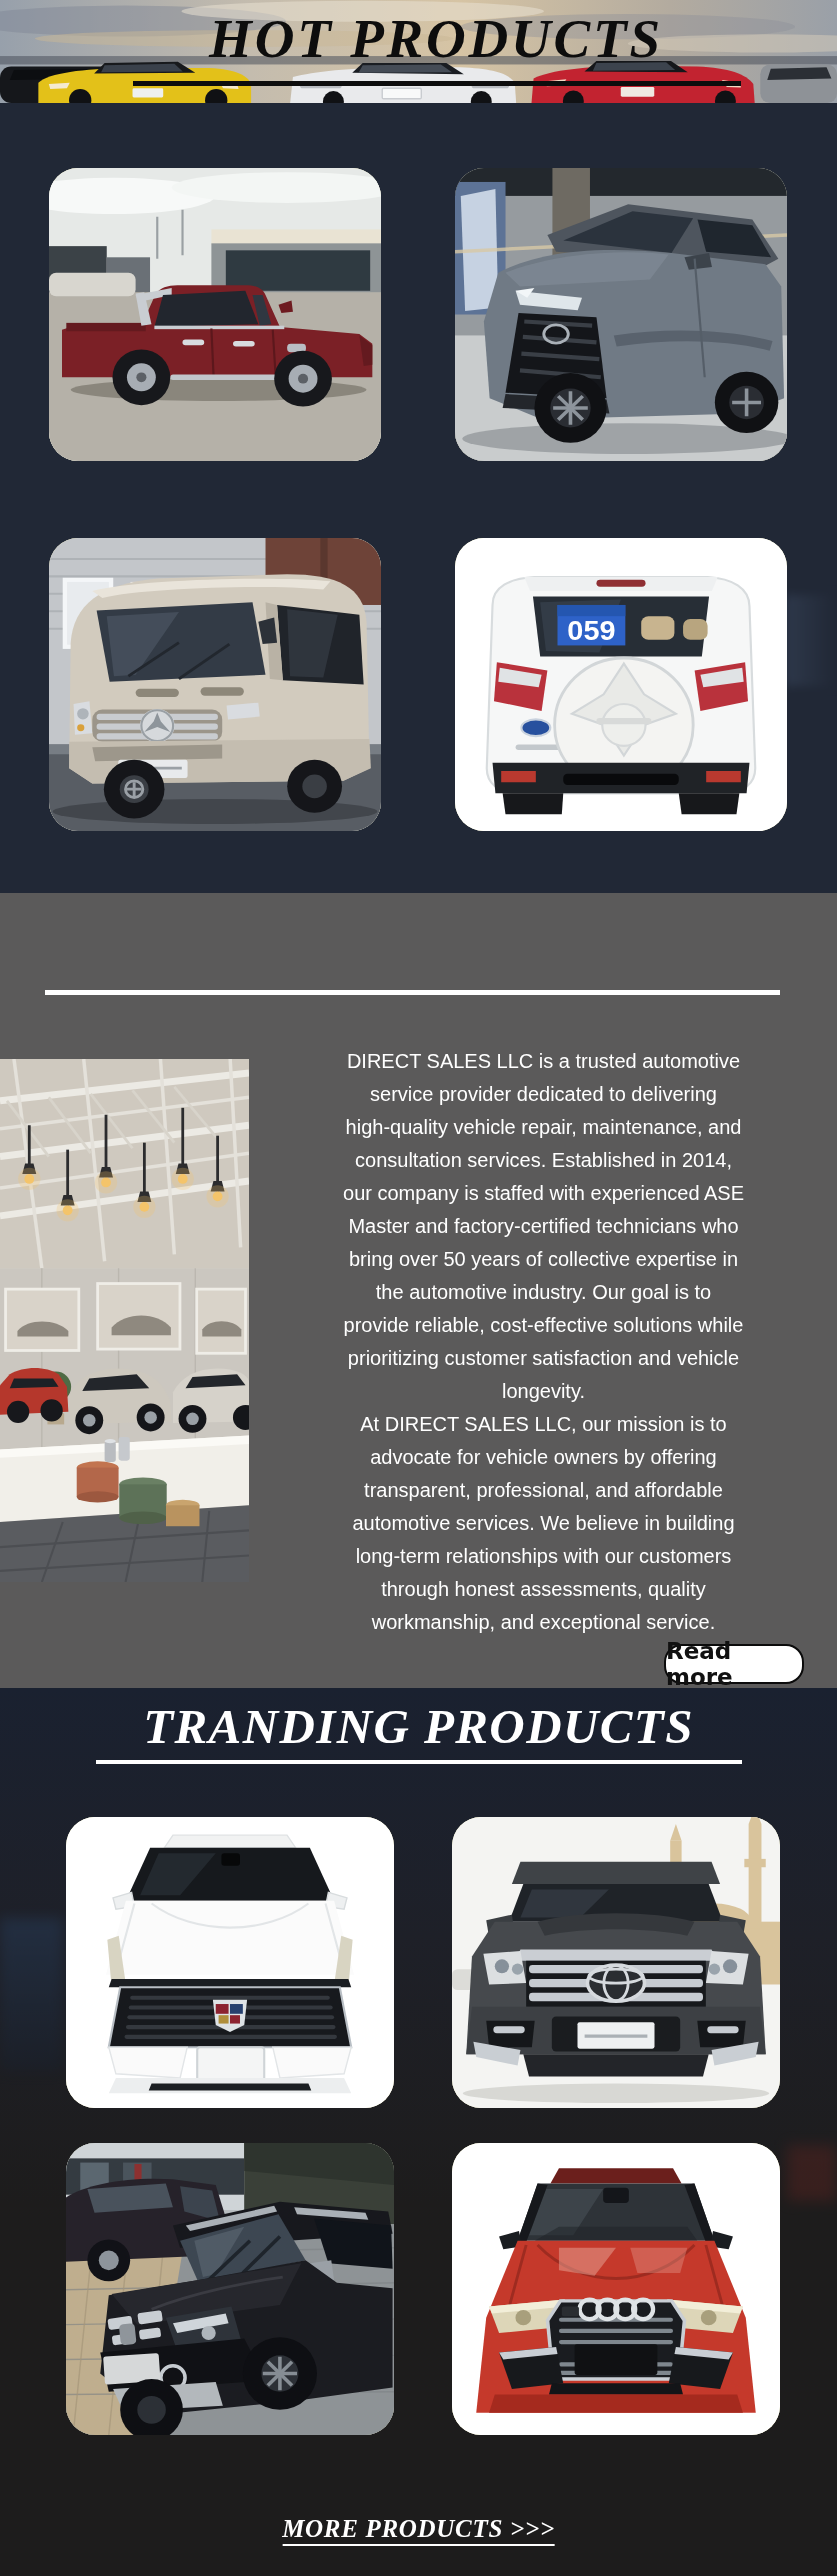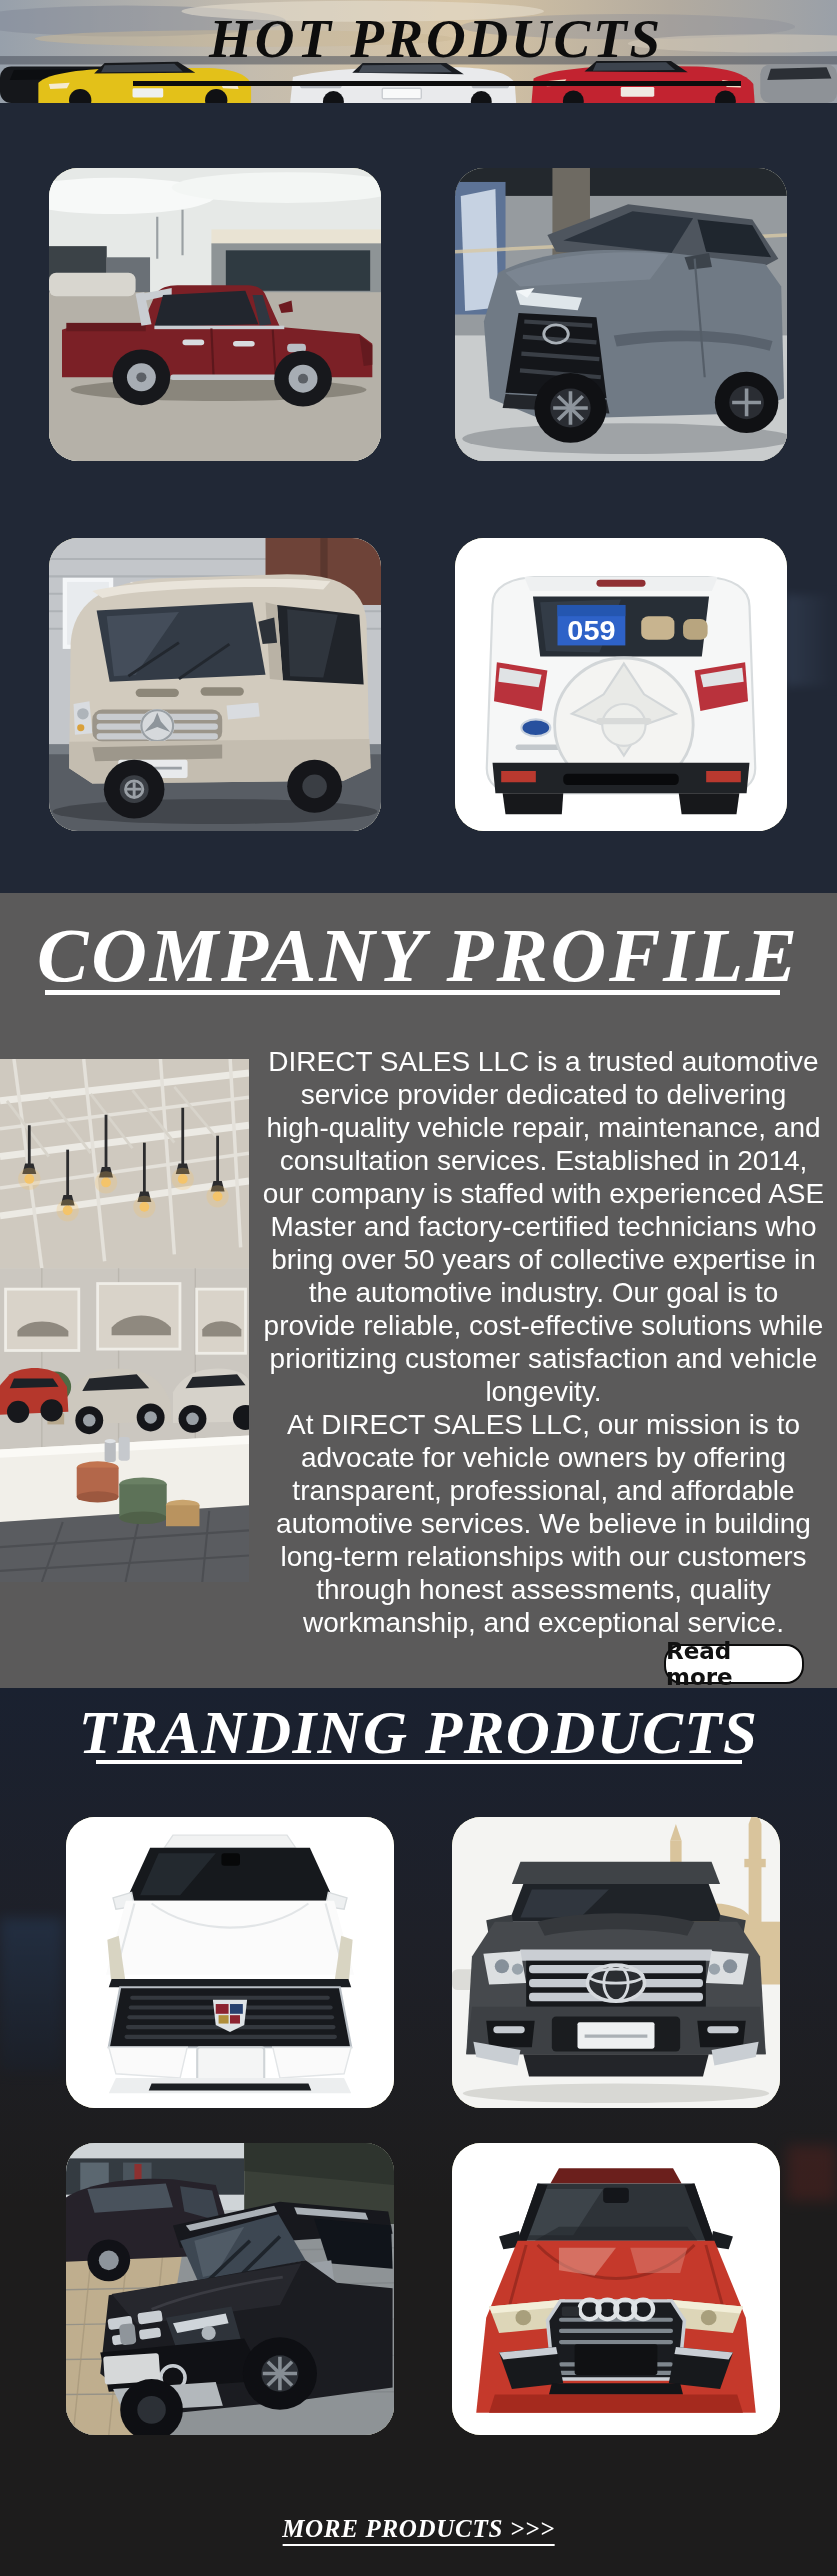--- a/index.html
+++ b/index.html
@@ -33,29 +33,29 @@
   #tp2{left:452px;top:129px;width:328px;height:291px;}
   #tp3{left:66px;top:455px;width:328px;height:292px;}
   #tp4{left:452px;top:455px;width:328px;height:292px;}
 
   
   .big-heading{position:absolute;left:0;width:837px;text-align:center;
     font-family:"Liberation Serif",serif;font-style:italic;font-weight:bold;
     color:var(--heading_color,#ffffff);line-height:1.0;}
   #company-title{top:24px;font-size:77px;letter-spacing:2.8px;}
   #company-underline{position:absolute;left:45px;top:97px;width:735px;height:4.9px;background:#fff;}
-  #trending-title{top:14px;font-size:61px;letter-spacing:1.4px;}
+  #trending-title{top:14px;font-size:49px;letter-spacing:1.4px;}
   #trending-underline{position:absolute;left:96px;top:72px;width:646px;height:3.5px;background:#fff;}
 
   
   #showroom{position:absolute;left:0;top:166px;width:249px;height:523px;}
   #showroom svg{display:block;width:100%;height:100%;}
   #company-text{position:absolute;left:253px;top:152px;width:581px;text-align:center;}
   #company-text p{margin:0;white-space:pre-line;color:#fff;
-    font-family:"Liberation Sans",sans-serif;font-size:28px;line-height:33px;}
+    font-family:"Liberation Sans",sans-serif;font-size:20px;line-height:33px;}
   #read-more{position:absolute;left:664px;top:751px;width:140px;height:40px;box-sizing:border-box;
     background:var(--button_bg,#ffffff);color:var(--button_text,#111111);
     border:2.1px solid #0b0b0b;border-radius:18px;display:flex;align-items:center;justify-content:center;
     font-family:"DejaVu Sans",sans-serif;font-size:23px;font-weight:600;cursor:pointer;}
 
   
   #more-link{position:absolute;left:50%;transform:translateX(-50%);top:827px;
     font-family:"Liberation Serif",serif;font-style:italic;font-weight:bold;
     font-size:25px;color:#fff;letter-spacing:0.7px;white-space:nowrap;
     border-bottom:2.1px solid #fff;padding-bottom:1px;cursor:pointer;}
@@ -312,21 +312,20 @@
         <path d="M64 334 L112 334 L112 350 L64 350 Z" fill="#b9392f"></path>
         <path d="M348 334 L396 334 L396 350 L348 350 Z" fill="#b9392f"></path>
         <rect x="150" y="338" width="160" height="16" rx="6" fill="#090a0c"></rect>
         <path d="M66 366 L150 366 L148 396 L70 396 Z" fill="#17181b"></path>
         <path d="M310 366 L394 366 L390 396 L314 396 Z" fill="#17181b"></path>
       </svg>
     </div>
   </section>
 
   <section id="company-section">
-    <div class="big-heading" id="company-title">COMPANY PROFILE</div>
     <div id="company-underline"></div>
 
     <div id="showroom" aria-label="modern car showroom with sports cars, truss ceiling and warm spotlights">
       <svg viewBox="0 0 357 750" preserveAspectRatio="none">
         <rect width="357" height="750" fill="#ddd8d0"></rect>
         <rect width="357" height="300" fill="#cfc9bf"></rect>
         <g stroke="#eceae4" stroke-width="10">
           <line x1="0" y1="60" x2="357" y2="20"></line>
             <line x1="0" y1="140" x2="357" y2="95"></line>
             <line x1="0" y1="225" x2="357" y2="175"></line>

